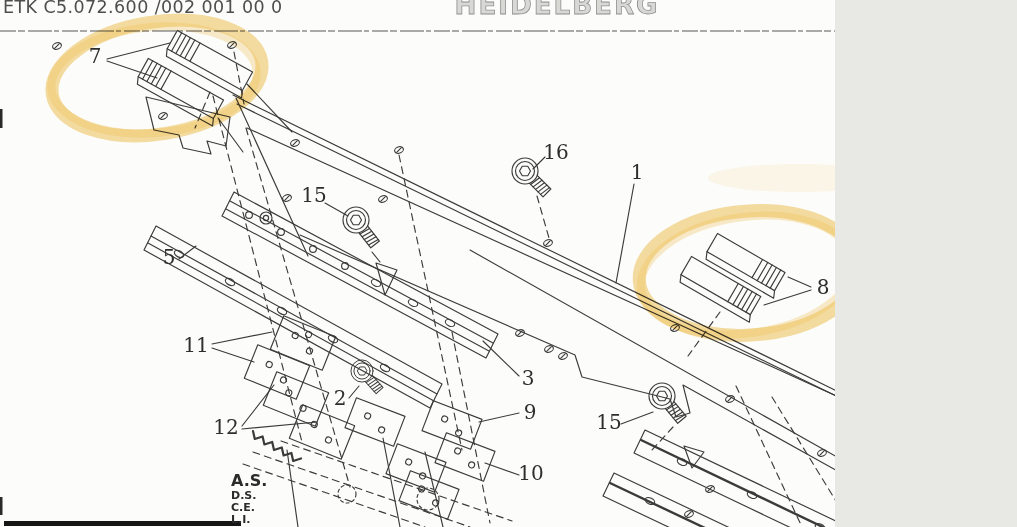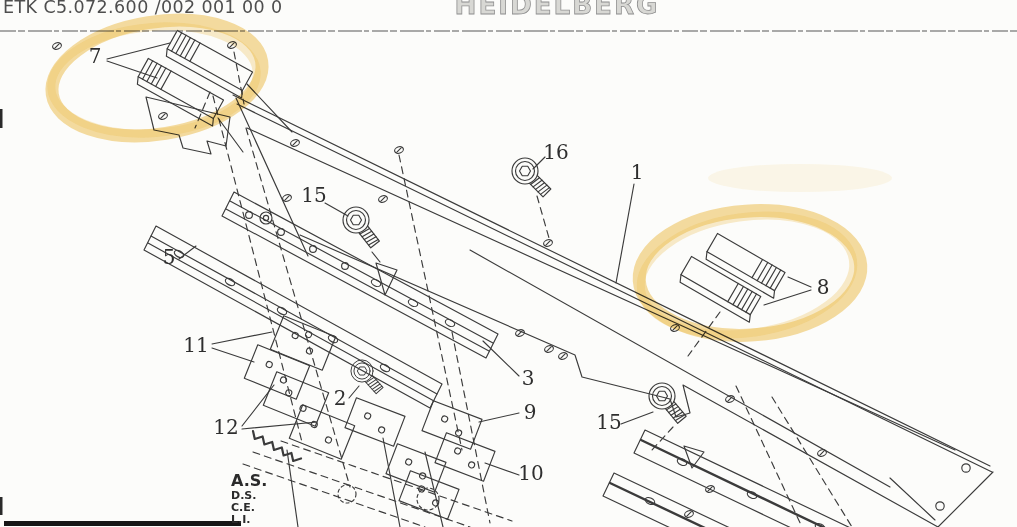--- a/index.html
+++ b/index.html
@@ -1,16 +1,16 @@
 <!DOCTYPE html>
 <html><head>
 <meta charset="utf-8">
 <style>
   html,body{margin:0;padding:0;background:#e8e8e4;}
-  #page{position:relative;width:1017px;height:527px;background:#fcfcfa;overflow:hidden;
+  #page{position:relative;width:835px;height:527px;background:#fcfcfa;overflow:hidden;
         font-family:"DejaVu Sans",sans-serif;}
   svg{position:absolute;left:0;top:0;}
   .ink{stroke:#3b3b3b;fill:none;stroke-width:1.15;stroke-linecap:round;stroke-linejoin:round;}
   .thick{stroke-width:2.4;}
   .dash{stroke-dasharray:7 5;}
   .hl{mix-blend-mode:multiply;}
   text{user-select:none;}
   .lbl{font-family:"DejaVu Serif",serif;font-size:20px;fill:#2e2e2e;}
   .doc{font-family:"DejaVu Sans",sans-serif;font-size:17.5px;fill:#4e4e4e;letter-spacing:.4px;}
   .brand{font-family:"DejaVu Sans",sans-serif;font-size:27px;font-weight:bold;

